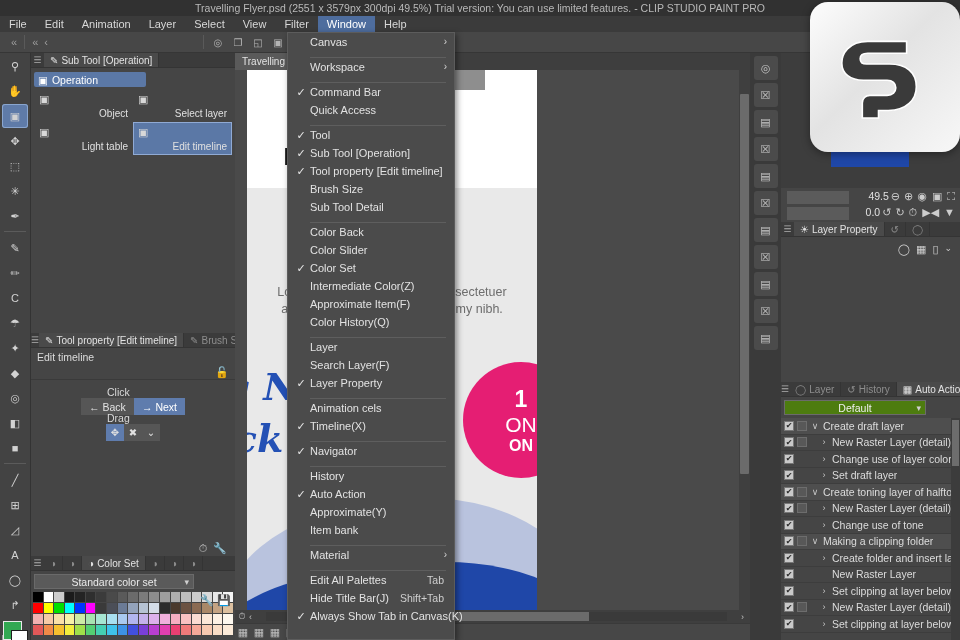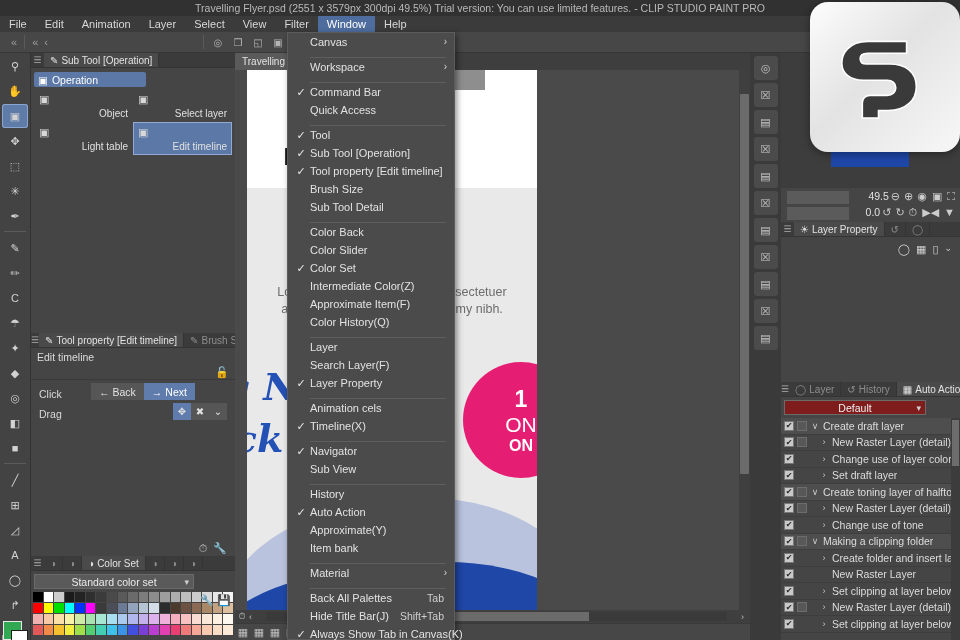--- a/index.html
+++ b/index.html
@@ -96,21 +96,21 @@
   }
   .st-cell.sel { background: #5b78a6; border: 1px solid #90aad4; }
   .st-cell .ic { position: absolute; left: 4px; top: 3px; color: #d8d8d8; }
   .st-cell .lb { position: absolute; right: 4px; bottom: 2px; font-size: 10px; color: #e0e0e0; }
 
   
   #toolprop { left: 31px; top: 333px; width: 204px; height: 207px; }
   .tp-title { padding: 3px 6px; font-size: 10.5px; color: #dcdcdc; background:#454545; }
   .tp-lockbar { height: 14px; background:#454545; border-bottom: 1px solid #3a3a3a;
                 display:flex; align-items:center; justify-content:flex-end; padding-right:6px; color:#b9b9b9;}
-  .tp-row { display: flex; align-items: flex-end; height: 20px; padding: 0 8px; }
+  .tp-row { display: flex; align-items: center; height: 20px; margin-top: 6px; padding: 0 8px; flex-direction: column; }
   .tp-lb { width: 52px; font-size: 10.5px; color: #dadada; }
   .tp-seg { display:flex; }
   .tp-btn {
     height: 17px; padding: 0 8px; display:flex; align-items:center; gap:3px;
     background: #565656; color:#e2e2e2; font-size:10.5px;
   }
   .tp-btn.on { background: #5f7cad; color:#fff; }
   .tp-mini { width:18px; height:17px; display:flex;align-items:center;justify-content:center;
              background:#565656; color:#e0e0e0; font-size:10px;}
   .tp-mini.on { background:#5f7cad; }
@@ -179,21 +179,21 @@
   .nav-graph { width:62px; height:13px; background:#5b5b5b; margin:2px 0 0 6px; position:relative;}
   .nav-num { font-size:10.5px; color:#e0e0e0; }
   .nav-ic { color:#ccc; font-size:11px; }
 
   #layerprop { left:781px; top:222px; width:179px; height:160px; background:#454545; }
   .lp-effect { font-size:10.5px; color:#d8d8d8; padding:3px 6px 0 6px; position:relative; }
   .lp-line { position:absolute; left:44px; right:6px; top:10px; height:1px; background:#5a5a5a; }
   .lp-icons { display:flex; justify-content:flex-end; gap:6px; padding:6px 8px 0 0; color:#cdcdcd;}
 
   #autoaction { left:781px; top:382px; width:179px; height:258px; background:#454545; }
-  .aa-combo { margin:3px; height:15px; background:#7f1d1d; border:1px solid #6b6b6b;
+  .aa-combo { margin:3px; height:15px; background:#4d7c0f; border:1px solid #6b6b6b;
               display:flex; align-items:center; justify-content:center;
               font-size:10.5px; color:#efefef; width:142px; position:relative; }
   .aa-combo .cv { position:absolute; right:4px; font-size:9px; color:#d0d0d0; }
   .aa-head-ic { position:absolute; right:6px; top:18px; display:flex; gap:4px; color:#c8c8c8; }
   .aa-list { position:absolute; left:0; top:36px; right:9px; bottom:0; overflow:hidden; }
   .aa-row { height:16.5px; display:flex; align-items:center; gap:3px;
             border-bottom:1px solid #3d3d3d; padding-left:3px; }
   .aa-row.grp { background:#4e4e4e; }
   .ck { width:10px; height:10px; background:#c9c9c9; border:1px solid #777;
         display:flex;align-items:center;justify-content:center; color:#2b2b2b; font-size:8px; flex:0 0 auto;}
@@ -827,24 +827,20 @@
       </div>
       <div class="wm-item">
         <span class="wm-check">✓</span>
         <span class="wm-label">Timeline(X)</span>
       </div>
       <div class="wm-sep"></div>
       <div class="wm-item">
         <span class="wm-check">✓</span>
         <span class="wm-label">Navigator</span>
       </div>
-      <div class="wm-item">
-        <span class="wm-check"></span>
-        <span class="wm-label">Sub View</span>
-      </div>
       <div class="wm-sep"></div>
       <div class="wm-item">
         <span class="wm-check"></span>
         <span class="wm-label">History</span>
       </div>
       <div class="wm-item">
         <span class="wm-check">✓</span>
         <span class="wm-label">Auto Action</span>
       </div>
       <div class="wm-item">
@@ -857,21 +853,21 @@
       </div>
       <div class="wm-sep"></div>
       <div class="wm-item">
         <span class="wm-check"></span>
         <span class="wm-label">Material</span>
         <span class="wm-sub">›</span>
       </div>
       <div class="wm-sep"></div>
       <div class="wm-item">
         <span class="wm-check"></span>
-        <span class="wm-label">Back All Palettes</span>
+        <span class="wm-label">Edit All Palettes</span>
         <span class="wm-sc">Tab</span>
       </div>
       <div class="wm-item">
         <span class="wm-check"></span>
         <span class="wm-label">Hide Title Bar(J)</span>
         <span class="wm-sc">Shift+Tab</span>
       </div>
       <div class="wm-item">
         <span class="wm-check">✓</span>
         <span class="wm-label">Always Show Tab in Canvas(K)</span>

